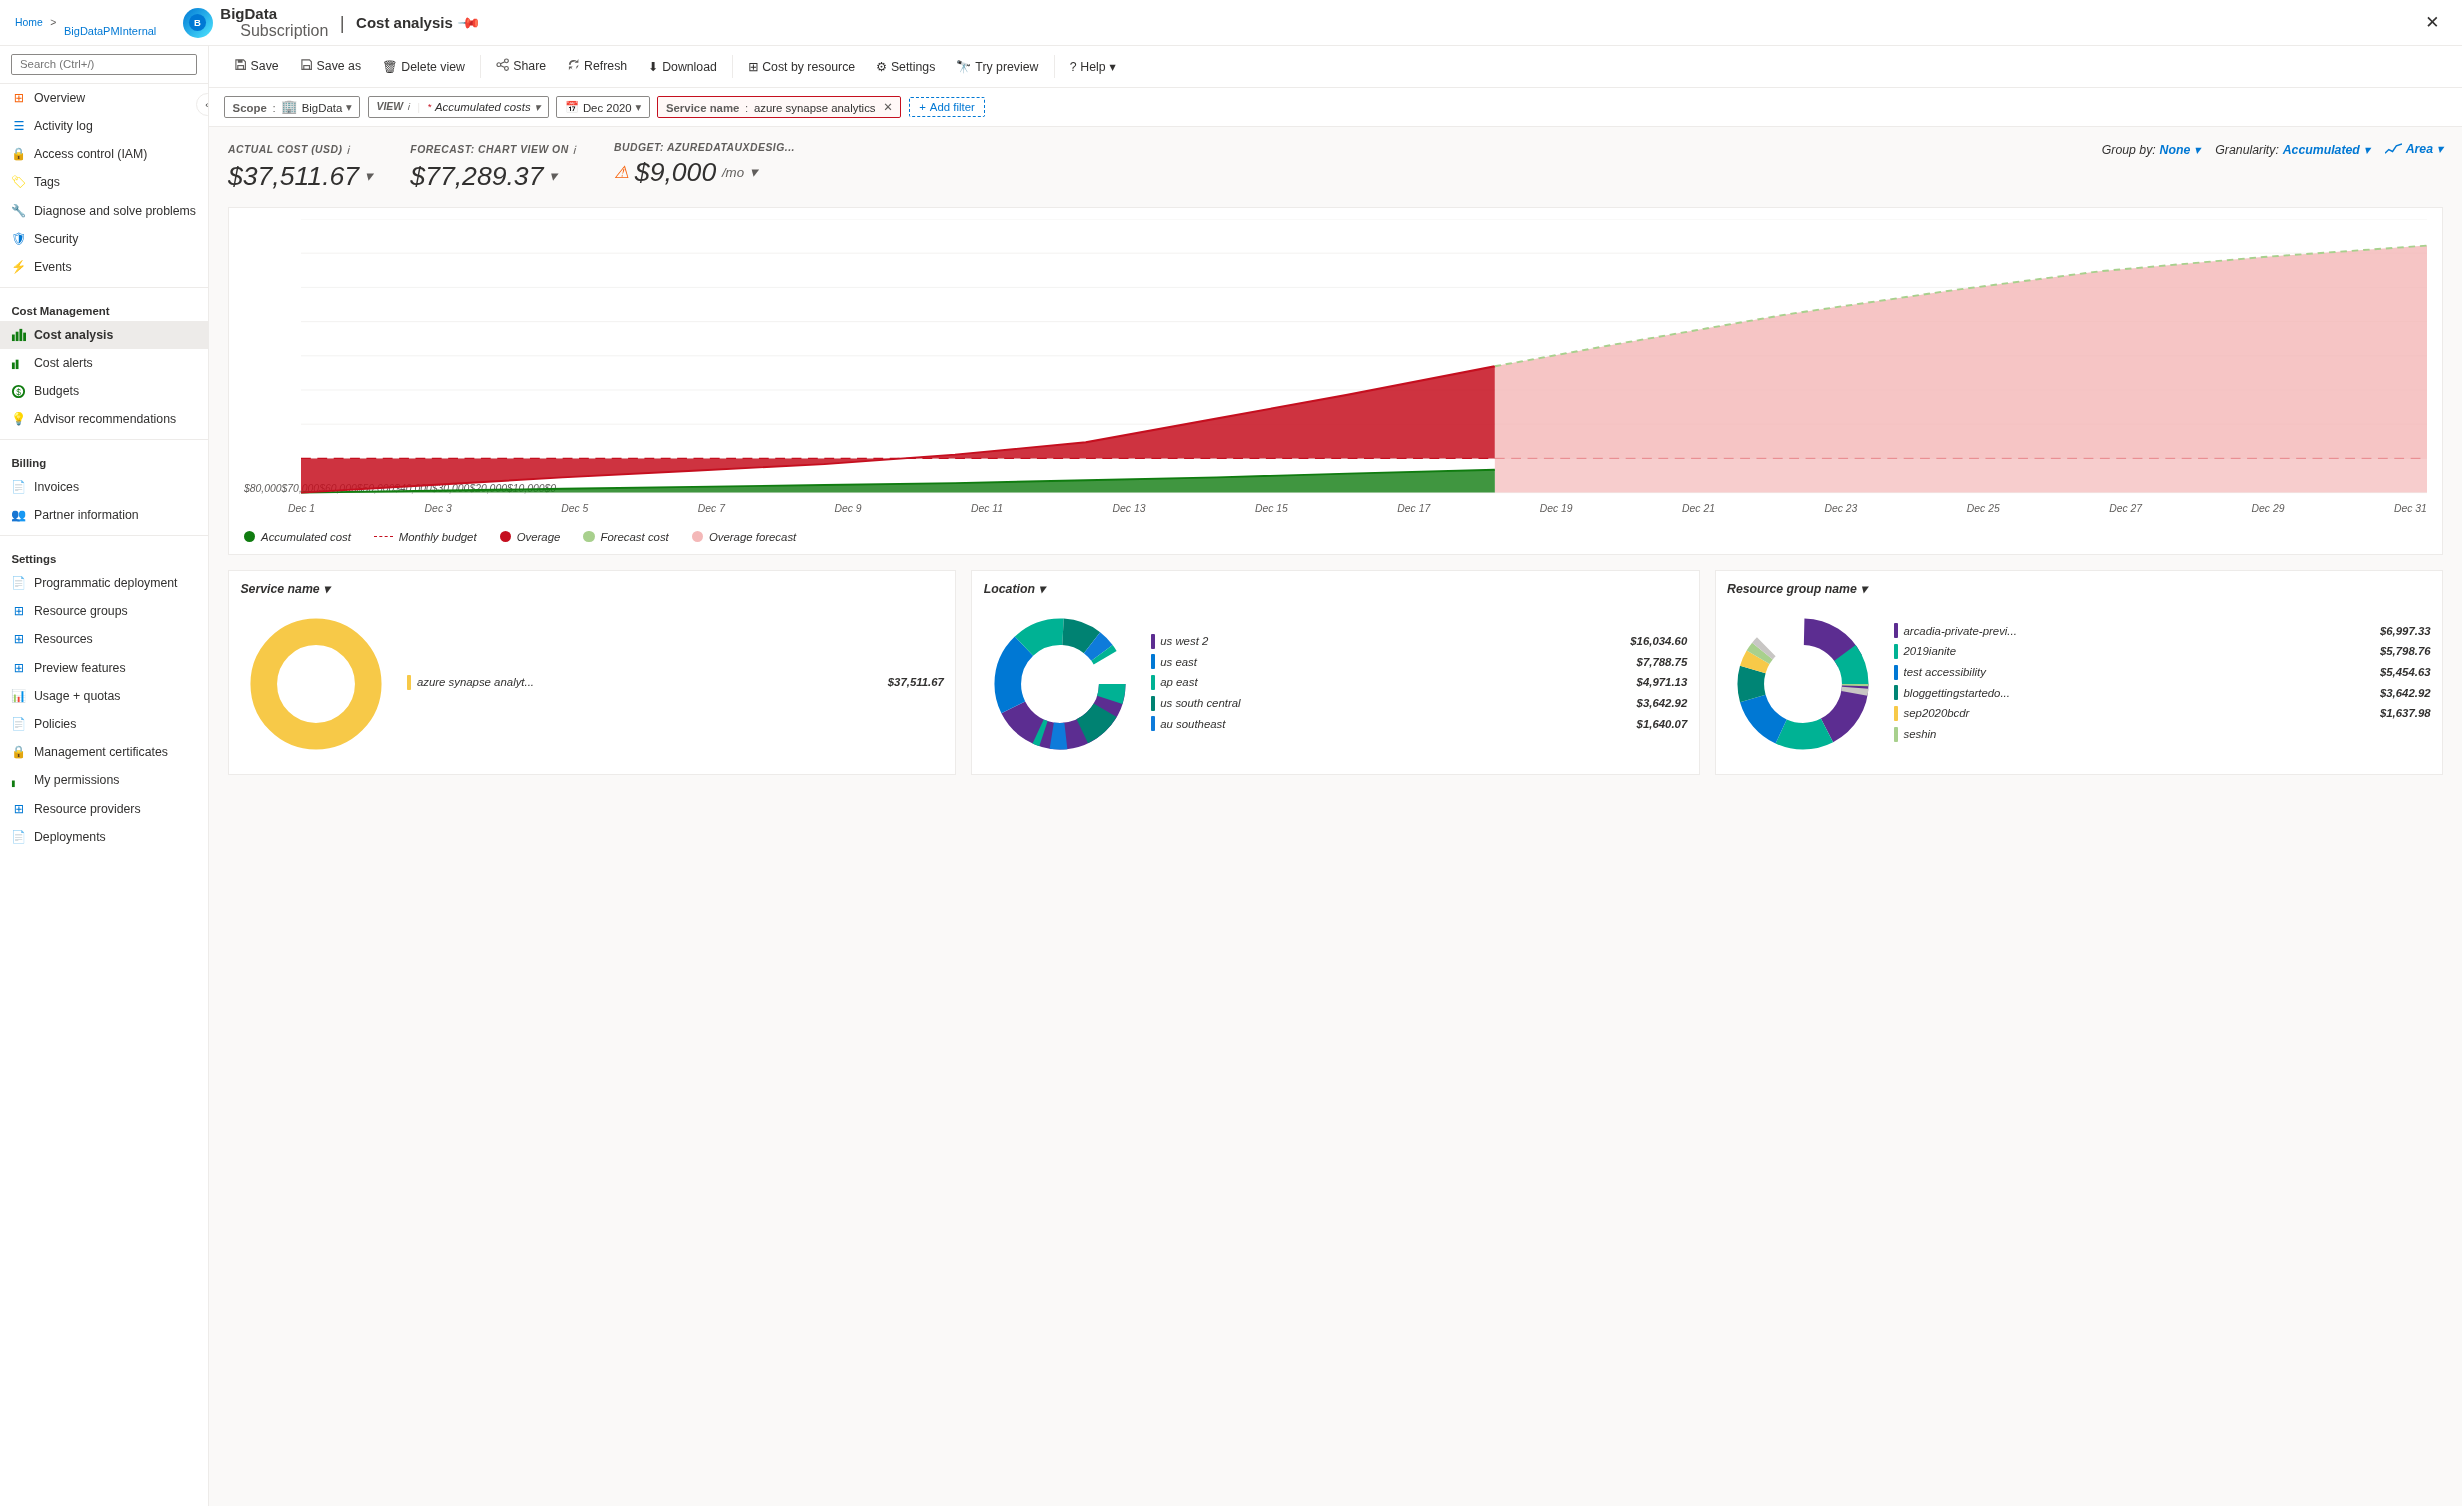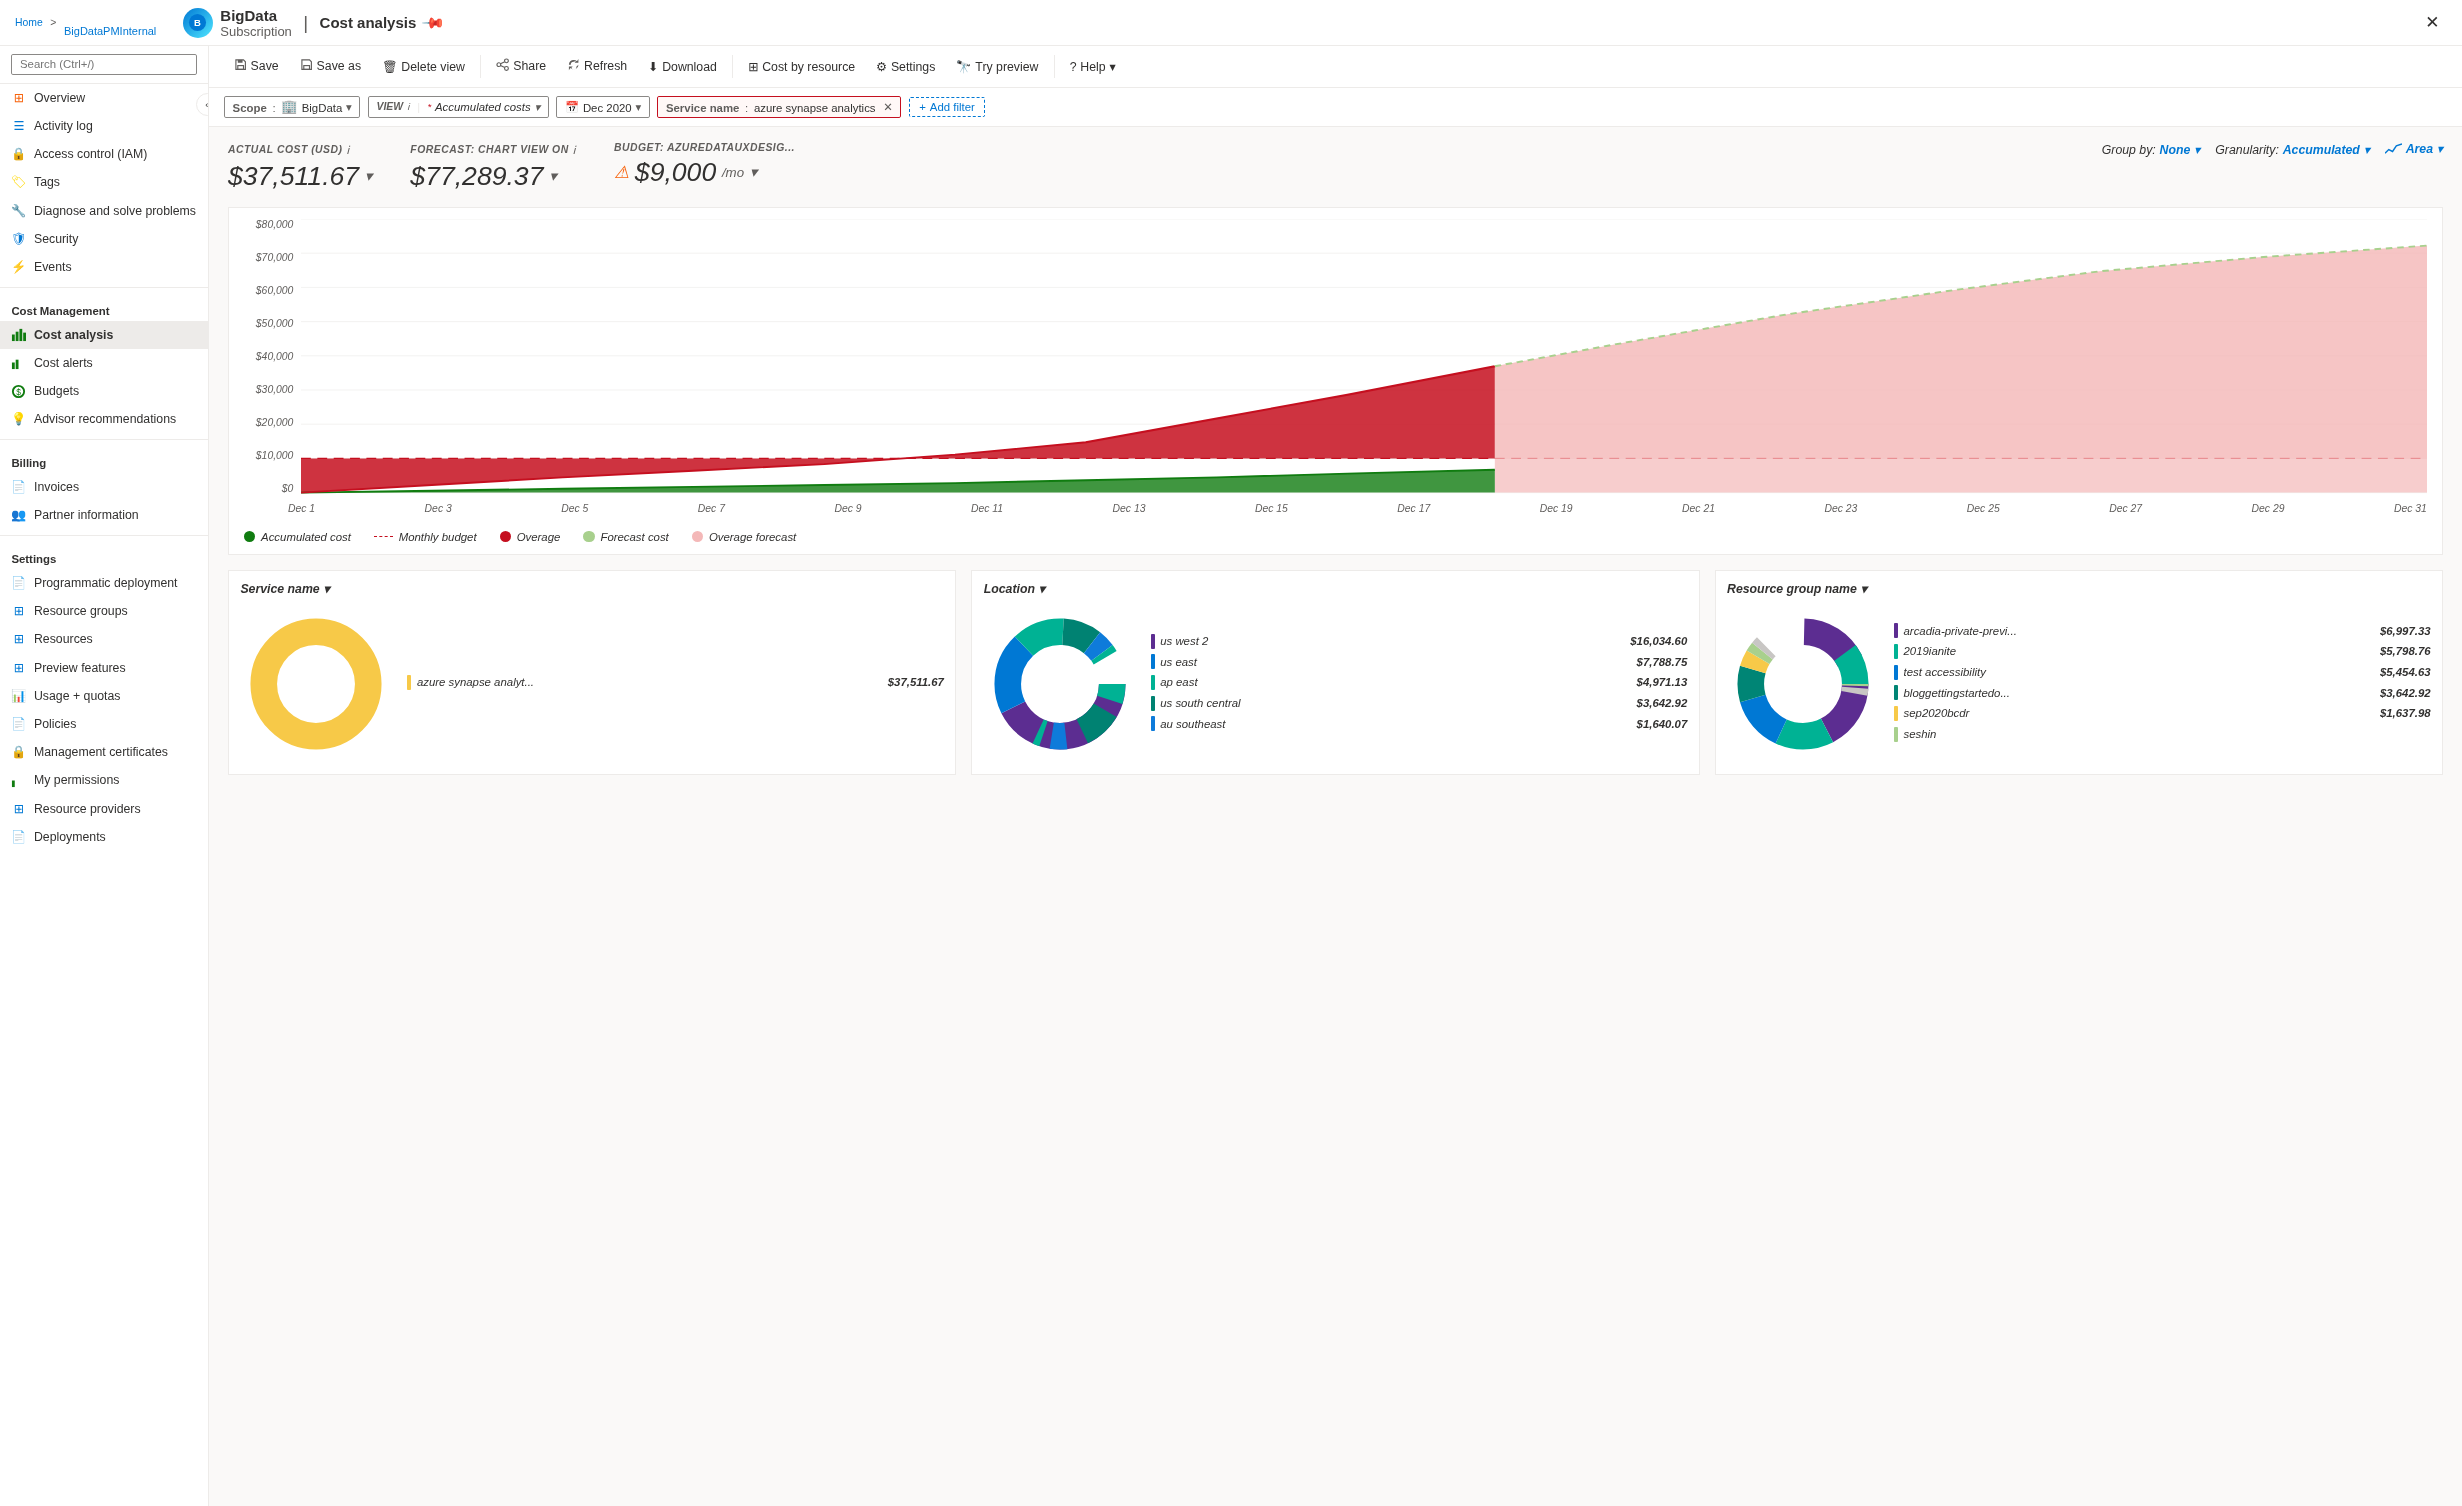--- a/index.html
+++ b/index.html
@@ -52,21 +52,21 @@
     .stat-value { font-size: 26.6px; font-weight: 300; color: #323130; display: flex; align-items: center; gap: 5.7px; }
     .stat-value .arrow { font-size: 15px; color: #605e5c; }
     .stat-suffix { font-size: 13.3px; color: #605e5c; }
 
     .group-controls { margin-left: auto; display: flex; align-items: center; gap: 15px; font-size: 12.3px; }
     .group-control-item { display: flex; align-items: flex-start; gap: 3.8px; cursor: pointer; }
 
     
     .chart-container { background: #fff; border: 0.9px solid #edebe9; margin-bottom: 15px; padding: 11.4px 15px; }
     .chart-area { position: relative; height: 304px; }
-    .chart-y-axis { position: absolute; left: 0; top: 0; bottom: 28.5px; width: 57px; display: flex; flex-direction: column; justify-content: space-between; align-items: flex-end; padding-right: 7.6px; }
+    .chart-y-axis { position: absolute; left: 0; top: 0; bottom: 28.5px; width: 57px; display: flex; flex-direction: row; justify-content: space-between; align-items: flex-end; padding-right: 7.6px; }
     .chart-y-label { font-size: 10.4px; color: #605e5c; }
     .chart-plot { position: absolute; left: 57px; right: 0; top: 0; bottom: 28.5px; overflow: hidden; }
     .chart-x-axis { position: absolute; left: 57px; right: 0; bottom: 0; height: 28.5px; display: flex; justify-content: space-between; align-items: center; }
     .chart-x-label { font-size: 10.4px; color: #605e5c; }
 
     
     .chart-legend { display: flex; align-items: center; gap: 23px; margin-top: 7.6px; flex-wrap: wrap; }
     .legend-item { display: flex; align-items: center; gap: 5.7px; font-size: 11.4px; }
     .legend-dot { width: 11.4px; height: 11.4px; border-radius: 50%; }
 
@@ -99,21 +99,21 @@
     </div>
     <div style="display:flex;align-items:center;gap:7.6px;margin-left:15px;">
       <div class="logo-circle">
         <svg width="19" height="19" viewBox="0 0 20 20" style="font-size:14px">
             <circle cx="10" cy="10" r="9" fill="#0078d4"></circle>
             <text x="10" y="14" text-anchor="middle" fill="white" font-size="10" font-weight="bold">B</text>
           </svg>
       </div>
       <div>
         <div style="font-size:15px;font-weight:600;">BigData</div>
-        <div style="font-size:13px;color:#605e5c;">Subscription</div>
+        <div style="font-size:16px;color:#605e5c;margin-left:20px;">Subscription</div>
       </div>
       <span style="font-size:19px;color:#605e5c;margin:0 3.8px;">|</span>
       <span style="font-size:15px;font-weight:600;">Cost analysis</span>
       <span style="font-size:15px;color:#605e5c;cursor:pointer;transform:rotate(45deg);display:inline-block;">📌</span>
     </div>
   </div>
   <button class="close-btn">✕</button>
 </div>
 
 <div class="main-layout">

